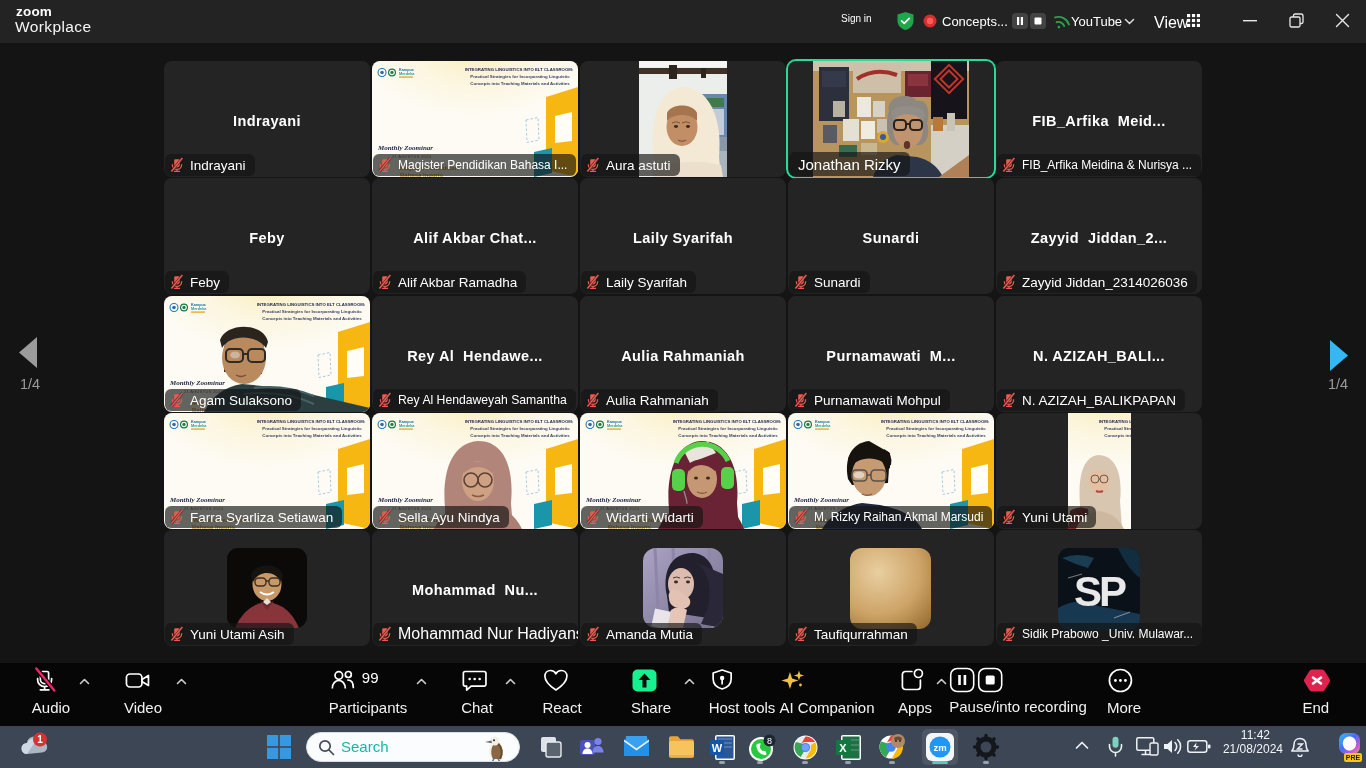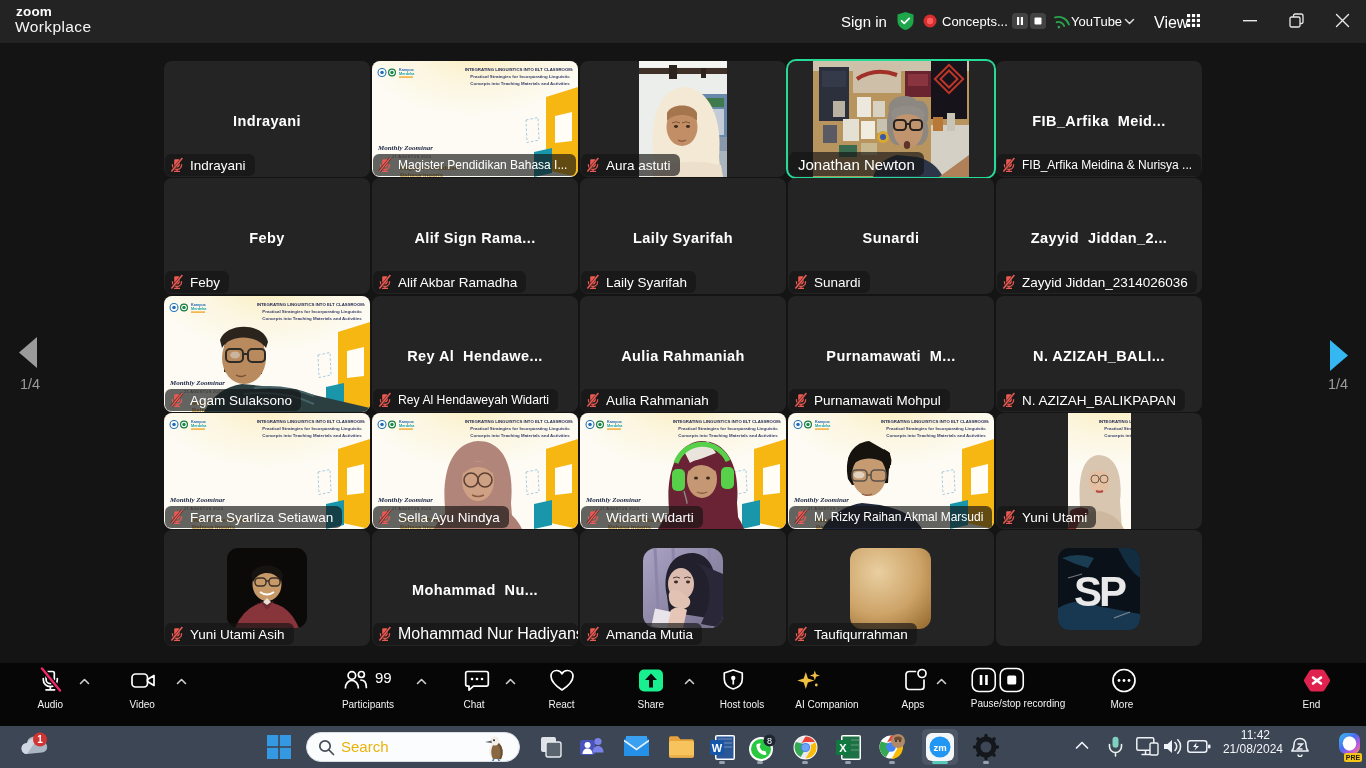--- a/index.html
+++ b/index.html
@@ -17,21 +17,21 @@
 .cell{position:absolute;width:206px;height:116px;background:#242424;border-radius:8px;overflow:hidden}
 .spk{box-shadow:0 0 0 2px #26da98}
 .cn{position:absolute;left:0;right:0;top:4px;bottom:0;display:flex;align-items:center;justify-content:center;color:#fff;font-size:14.5px;font-weight:bold;letter-spacing:.4px;white-space:pre}
 .lbl{position:absolute;left:1px;bottom:1px;height:22px;display:inline-flex;align-items:center;padding:0 9px 0 4px;background:rgba(20,20,20,.66);border-radius:6px;color:#fff;font-size:13.5px;white-space:nowrap;max-width:205px;overflow:hidden}
 .lbl .mi{width:16px;height:16px;margin-right:5px;flex:none}
 .lbl.nomic{padding-left:9px}
 .fillsvg{position:absolute;left:0;top:0;width:100%;height:100%}
 
 #tbar{position:absolute;left:0;top:663px;width:1366px;height:63px;background:#060606}
 .titem{position:absolute;top:667px;display:flex;flex-direction:column;align-items:flex-start;color:#f2f2f2}
-.titem .lab{font-size:10px;margin-top:5px;white-space:nowrap}
+.titem .lab{font-size:15px;margin-top:5px;white-space:nowrap}
 .tchev{position:absolute;top:678px;width:11px;height:7px}
 
 #task{position:absolute;left:0;top:726px;width:1366px;height:42px;background:#3d4654}
 .dash{position:absolute;top:35px;width:6px;height:2.5px;background:#98a2ae;border-radius:2px}
 .clock{position:absolute;right:83px;top:2px;text-align:right;color:#f2f5f8;font-size:12px;line-height:14px}
 </style>
 </head>
 <body>
 <div id="stage">
 <svg width="0" height="0" style="position:absolute">
@@ -75,21 +75,21 @@
 </g>
 <g id="chev">
           <path d="M1.5 5.5 L5.5 1.5 L9.5 5.5" fill="none" stroke="#cfcfcf" stroke-width="1.6" stroke-linecap="round" stroke-linejoin="round"></path>
         </g>
 </defs>
     </svg>
 
 <div id="hdr">
   <div class="zlogo1">zoom</div>
   <div class="zlogo2">Workplace</div>
-  <div class="htxt" style="left:841px;font-size:15px">Sign in</div>
+  <div class="htxt" style="left:841px;font-size:10px">Sign in</div>
   <svg class="abs" style="left:896px;top:11px" width="19" height="20" viewBox="0 0 19 20">
         <path d="M9.5 1 L17.5 3.5 V10 c0 4.5-3.4 7.6-8 9 c-4.6-1.4-8-4.5-8-9 V3.5 Z" fill="#1da64a"></path>
         <path d="M5.6 9.8 l2.6 2.6 5-5" fill="none" stroke="#fff" stroke-width="1.8" stroke-linecap="round" stroke-linejoin="round"></path>
       </svg>
   <svg class="abs" style="left:923px;top:14px" width="14" height="14">
         <circle cx="7" cy="7" r="6.5" fill="#d52f2f"></circle>
         <circle cx="7" cy="7" r="3.2" fill="#ff5d5d"></circle>
       </svg>
   <div class="htxt" style="left:942px;font-size:13px;top:14px">Concepts...</div>
   <svg class="abs" style="left:1012px;top:13px" width="16" height="16">
@@ -219,41 +219,41 @@
 <path d="M78 52 C 80 42 110 42 112 54 L110 60 C 102 50 84 52 80 60 Z" fill="#938d87"></path>
 <g fill="none" stroke="#27221e" stroke-width="2">
             <rect x="81" y="59" width="12" height="10" rx="3.5"></rect>
             <rect x="97" y="59" width="12" height="10" rx="3.5"></rect>
             <path d="M93 63 h4"></path>
           </g>
 <ellipse cx="94" cy="84" rx="3.2" ry="4" fill="#5e3428"></ellipse>
 <path d="M60 116 Q66 98 84 94 L104 96 Q122 100 130 116 Z" fill="#2c3648"></path>
 <path d="M126 116 L156 94 L156 116 Z" fill="#b08058"></path>
 </svg>
-        <div class="lbl nomic" style="font-size:15px;height:24px">Jonathan Newton</div>
+        <div class="lbl nomic" style="font-size:15px;height:24px">Jonathan Rizky</div>
       </div>
 
 <div class="cell" style="left:996px;top:18px">
         <div class="cn">FIB_Arfika  Meid...</div>
         <div class="lbl" style="border-radius:6px 6px 0 6px">
           <svg class="mi" viewBox="0 0 16 16">
             <use href="#mic"></use>
           </svg>
           <span style="font-size:12px">FIB_Arfika Meidina &amp; Nurisya ...</span>
         </div>
       </div>
 
 <div class="cell" style="left:164px;top:135px">
         <div class="cn">Feby</div>
         <div class="lbl"><svg class="mi" viewBox="0 0 16 16">
             <use href="#mic"></use>
           </svg>Feby</div>
       </div>
 <div class="cell" style="left:372px;top:135px">
-        <div class="cn">Alif Sign Rama...</div>
+        <div class="cn">Alif Akbar Chat...</div>
         <div class="lbl"><svg class="mi" viewBox="0 0 16 16">
             <use href="#mic"></use>
           </svg>Alif Akbar Ramadha</div>
       </div>
 <div class="cell" style="left:580px;top:135px">
         <div class="cn">Laily Syarifah</div>
         <div class="lbl"><svg class="mi" viewBox="0 0 16 16">
             <use href="#mic"></use>
           </svg>Laily Syarifah</div>
       </div>
@@ -291,21 +291,21 @@
         <div class="lbl"><svg class="mi" viewBox="0 0 16 16">
             <use href="#mic"></use>
           </svg>Agam Sulaksono</div>
       </div>
 <div class="cell" style="left:372px;top:253px">
         <div class="cn">Rey Al  Hendawe...</div>
         <div class="lbl">
           <svg class="mi" viewBox="0 0 16 16">
             <use href="#mic"></use>
           </svg>
-          <span style="font-size:12.2px">Rey Al Hendaweyah Widarti</span>
+          <span style="font-size:12.2px">Rey Al Hendaweyah Samantha</span>
         </div>
       </div>
 <div class="cell" style="left:580px;top:253px">
         <div class="cn">Aulia Rahmaniah</div>
         <div class="lbl"><svg class="mi" viewBox="0 0 16 16">
             <use href="#mic"></use>
           </svg>Aulia Rahmaniah</div>
       </div>
 <div class="cell" style="left:996px;top:253px">
         <div class="cn">N. AZIZAH_BALI...</div>
@@ -487,20 +487,26 @@
       </div>
 <div class="cell" style="left:996px;top:487px">
         <svg class="abs" style="left:62px;top:18px;border-radius:11px" width="82" height="82" viewBox="0 0 82 82">
 <rect width="82" height="82" fill="#0a1119"></rect>
 <path d="M0 60 Q20 48 40 58 L82 66 L82 82 L0 82 Z" fill="#173850"></path>
 <path d="M60 0 L82 0 L82 30 Q70 22 60 0 Z" fill="#122c40"></path>
 <path d="M4 10 Q20 4 36 10 L30 20 Q16 16 4 10 Z" fill="#22506a" opacity=".7"></path>
 <text x="41" y="58" text-anchor="middle" font-family="Liberation Sans" font-size="42" font-weight="bold" fill="#e9e9e9" letter-spacing="-3">SP</text>
 <path d="M10 30 l14 -4 M56 70 l16 -6" stroke="#dcdcdc" stroke-width="1.2" opacity=".5"></path>
 </svg>
+        <div class="lbl" style="border-radius:6px 6px 0 6px">
+          <svg class="mi" viewBox="0 0 16 16">
+            <use href="#mic"></use>
+          </svg>
+          <span style="font-size:12px">Sidik Prabowo _Univ. Mulawar...</span>
+        </div>
       </div>
 </div>
 
 <svg class="abs" style="left:19px;top:337px" width="18" height="31">
       <path d="M18 0 L18 31 L0 15.5 Z" fill="#9b9b9b"></path>
     </svg>
 <div class="abs" style="left:0px;top:376px;width:60px;text-align:center;color:#9b9b9b;font-size:14.5px">1/4</div>
 <svg class="abs" style="left:1330px;top:340px" width="18" height="31">
       <path d="M0 0 L0 31 L18 15.5 Z" fill="#35b7f2"></path>
     </svg>
@@ -603,21 +609,21 @@
         <svg width="26" height="26" viewBox="0 0 26 26">
           <rect x="1.5" y="1.5" width="23" height="23" rx="6.5" fill="none" stroke="#fff" stroke-width="1.6"></rect>
           <rect x="9" y="8" width="2.6" height="10" fill="#fff"></rect>
           <rect x="14.4" y="8" width="2.6" height="10" fill="#fff"></rect>
         </svg>
         <svg width="26" height="26" viewBox="0 0 26 26">
           <rect x="1.5" y="1.5" width="23" height="23" rx="6.5" fill="none" stroke="#fff" stroke-width="1.6"></rect>
           <rect x="8.5" y="8.5" width="9" height="9" rx="1.5" fill="#fff"></rect>
         </svg>
       </div>
-      <div class="lab">Pause/stop recording</div>
+      <div class="lab">Pause/into recording</div>
     </div>
 <div class="titem" style="left:1124px;transform:translateX(-50%)">
       <svg width="27" height="27" viewBox="0 0 27 27">
         <circle cx="13.5" cy="13.5" r="11" fill="none" stroke="#fff" stroke-width="1.7"></circle>
         <circle cx="8.5" cy="13.5" r="1.4" fill="#fff"></circle>
         <circle cx="13.5" cy="13.5" r="1.4" fill="#fff"></circle>
         <circle cx="18.5" cy="13.5" r="1.4" fill="#fff"></circle>
       </svg>
       <div class="lab">More</div>
     </div>
@@ -640,21 +646,21 @@
         <rect x="0" y="0" width="11.2" height="11.2"></rect>
         <rect x="12.8" y="0" width="11.2" height="11.2"></rect>
         <rect x="0" y="12.8" width="11.2" height="11.2"></rect>
         <rect x="12.8" y="12.8" width="11.2" height="11.2"></rect>
       </svg>
 <div class="abs" style="left:306px;top:6px;width:214px;height:30px;background:#fbfcfd;border-radius:15px;border:1px solid #d8dde4"></div>
 <svg class="abs" style="left:318px;top:13px" width="17" height="17" viewBox="0 0 17 17">
         <circle cx="7" cy="7" r="5.2" fill="none" stroke="#454c58" stroke-width="1.7"></circle>
         <path d="M11 11 L15.5 15.5" stroke="#454c58" stroke-width="1.7" stroke-linecap="round"></path>
       </svg>
-<div class="abs" style="left:341px;top:12px;font-size:15px;color:#eab308">Search</div>
+<div class="abs" style="left:341px;top:12px;font-size:15px;color:#14b8a6">Search</div>
 <svg class="abs" style="left:482px;top:8px" width="30" height="27" viewBox="0 0 30 27">
         <ellipse cx="14" cy="17" rx="7" ry="8" fill="#f4efe8"></ellipse>
         <path d="M13 9 C 9 12 8 20 11 25 L19 25 C 22 19 20 12 17 9 Z" fill="#8a6844"></path>
         <circle cx="13" cy="7" r="4.5" fill="#f4efe8"></circle>
         <path d="M9.5 6.5 L3 8 L9.8 9.2" fill="#6a6a6a"></path>
         <circle cx="12" cy="6.3" r="1" fill="#222"></circle>
         <path d="M12 25 l-1.5 2 M16 25 l1.5 2" stroke="#4a7fae" stroke-width="1.6"></path>
         <path d="M16 10 C 20 13 21 20 18 25" stroke="#6c4f30" stroke-width="2" fill="none"></path>
       </svg>
 <svg class="abs" style="left:538px;top:8px" width="26" height="26" viewBox="0 0 26 26">

